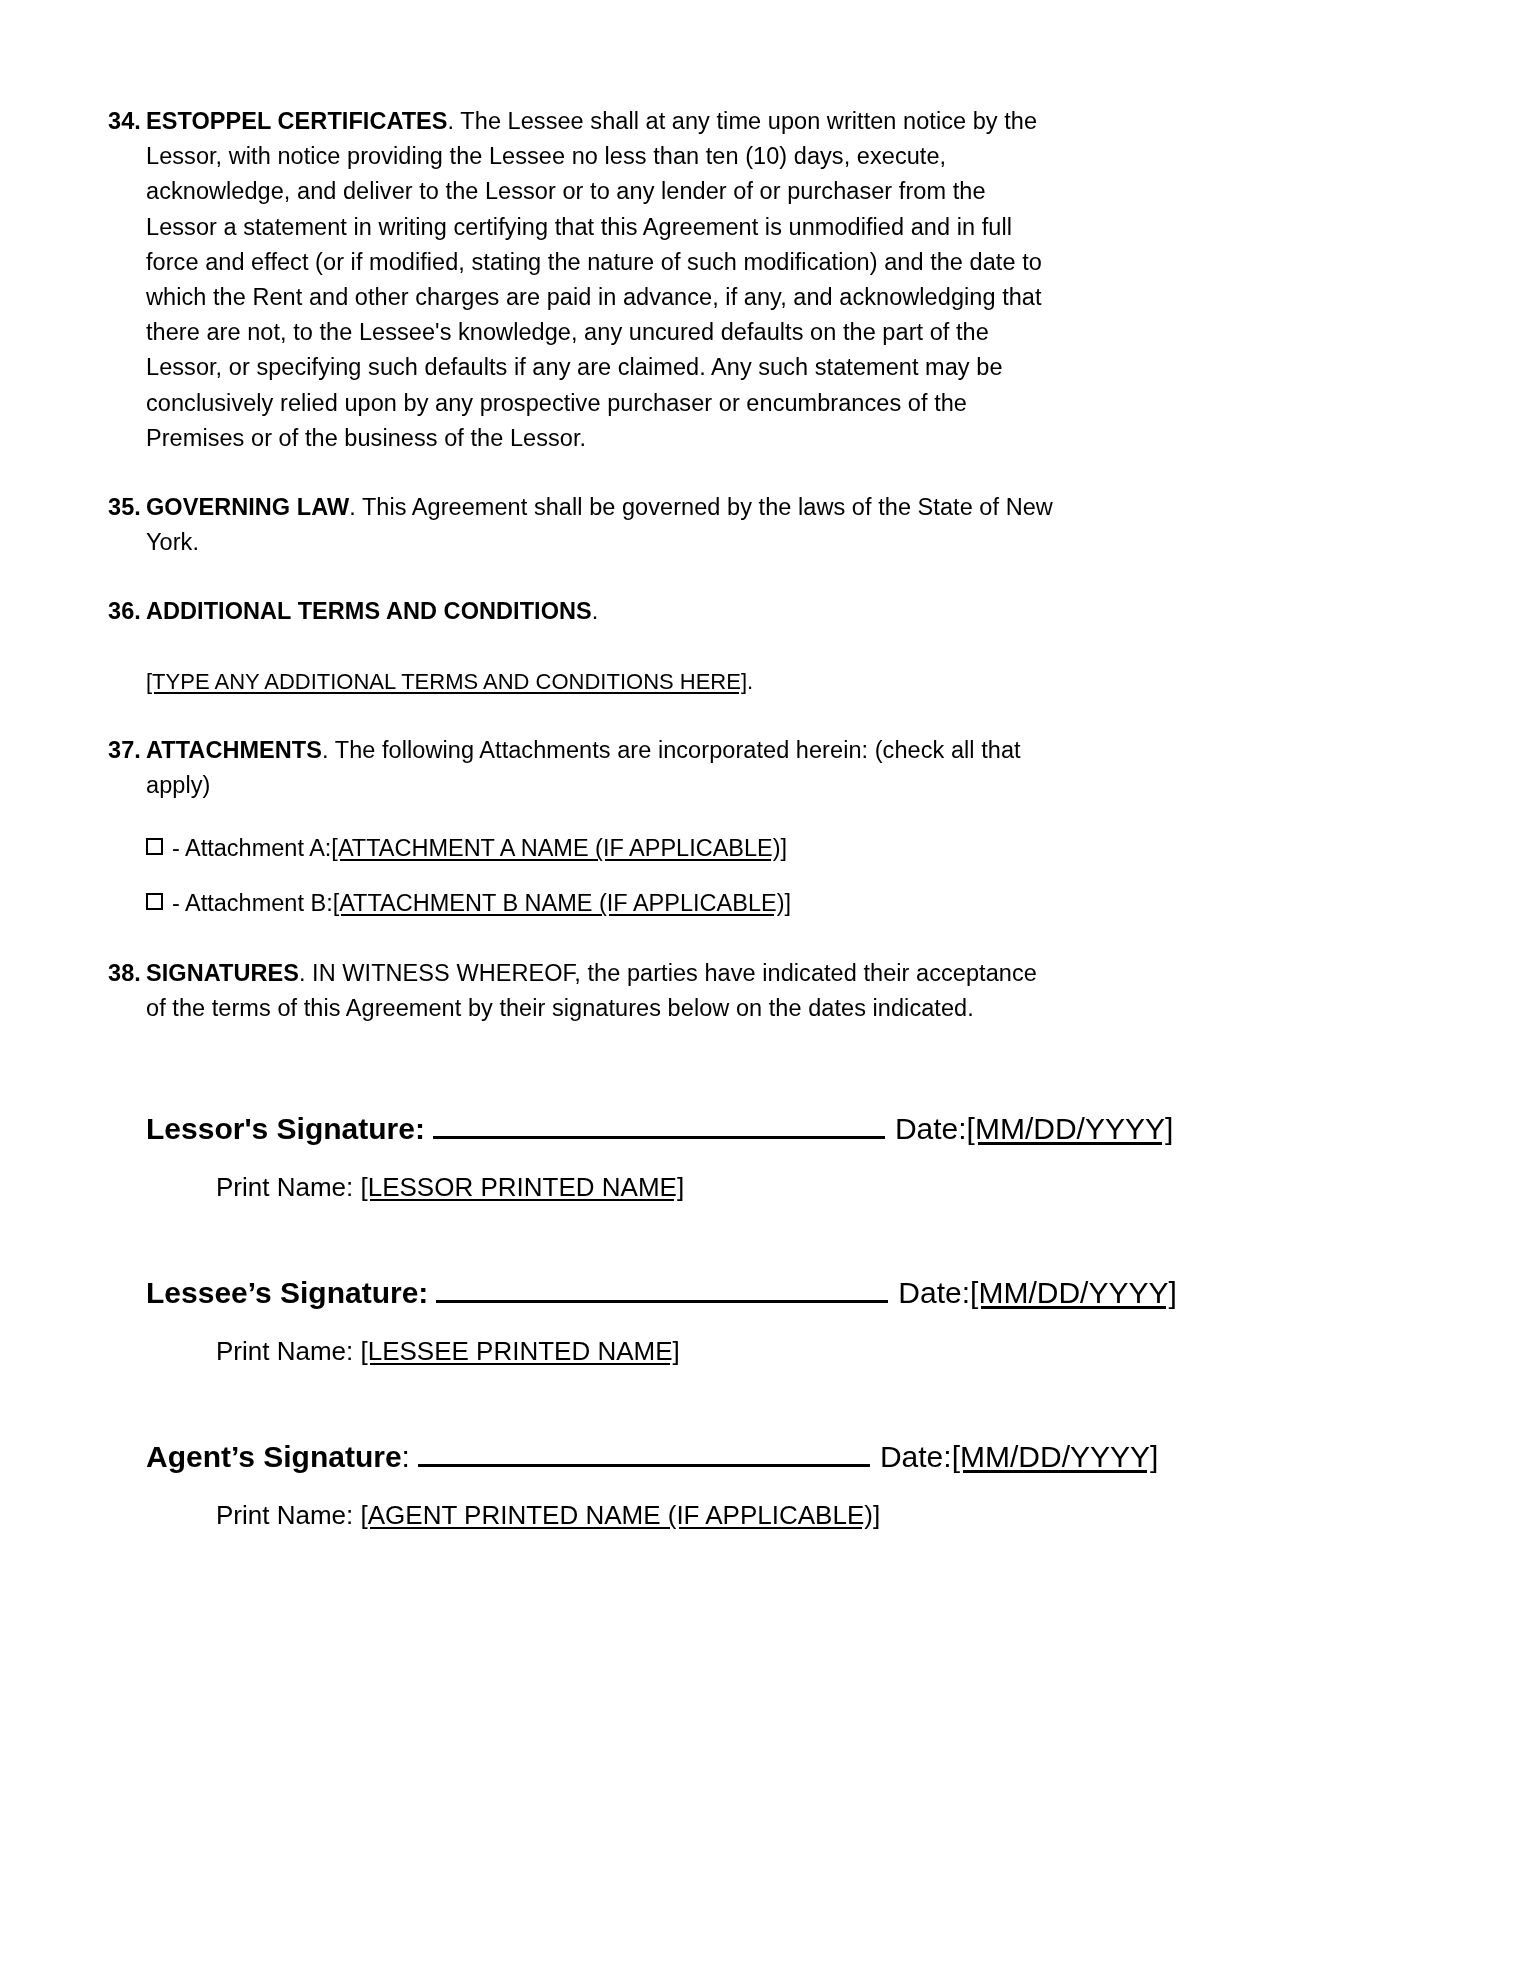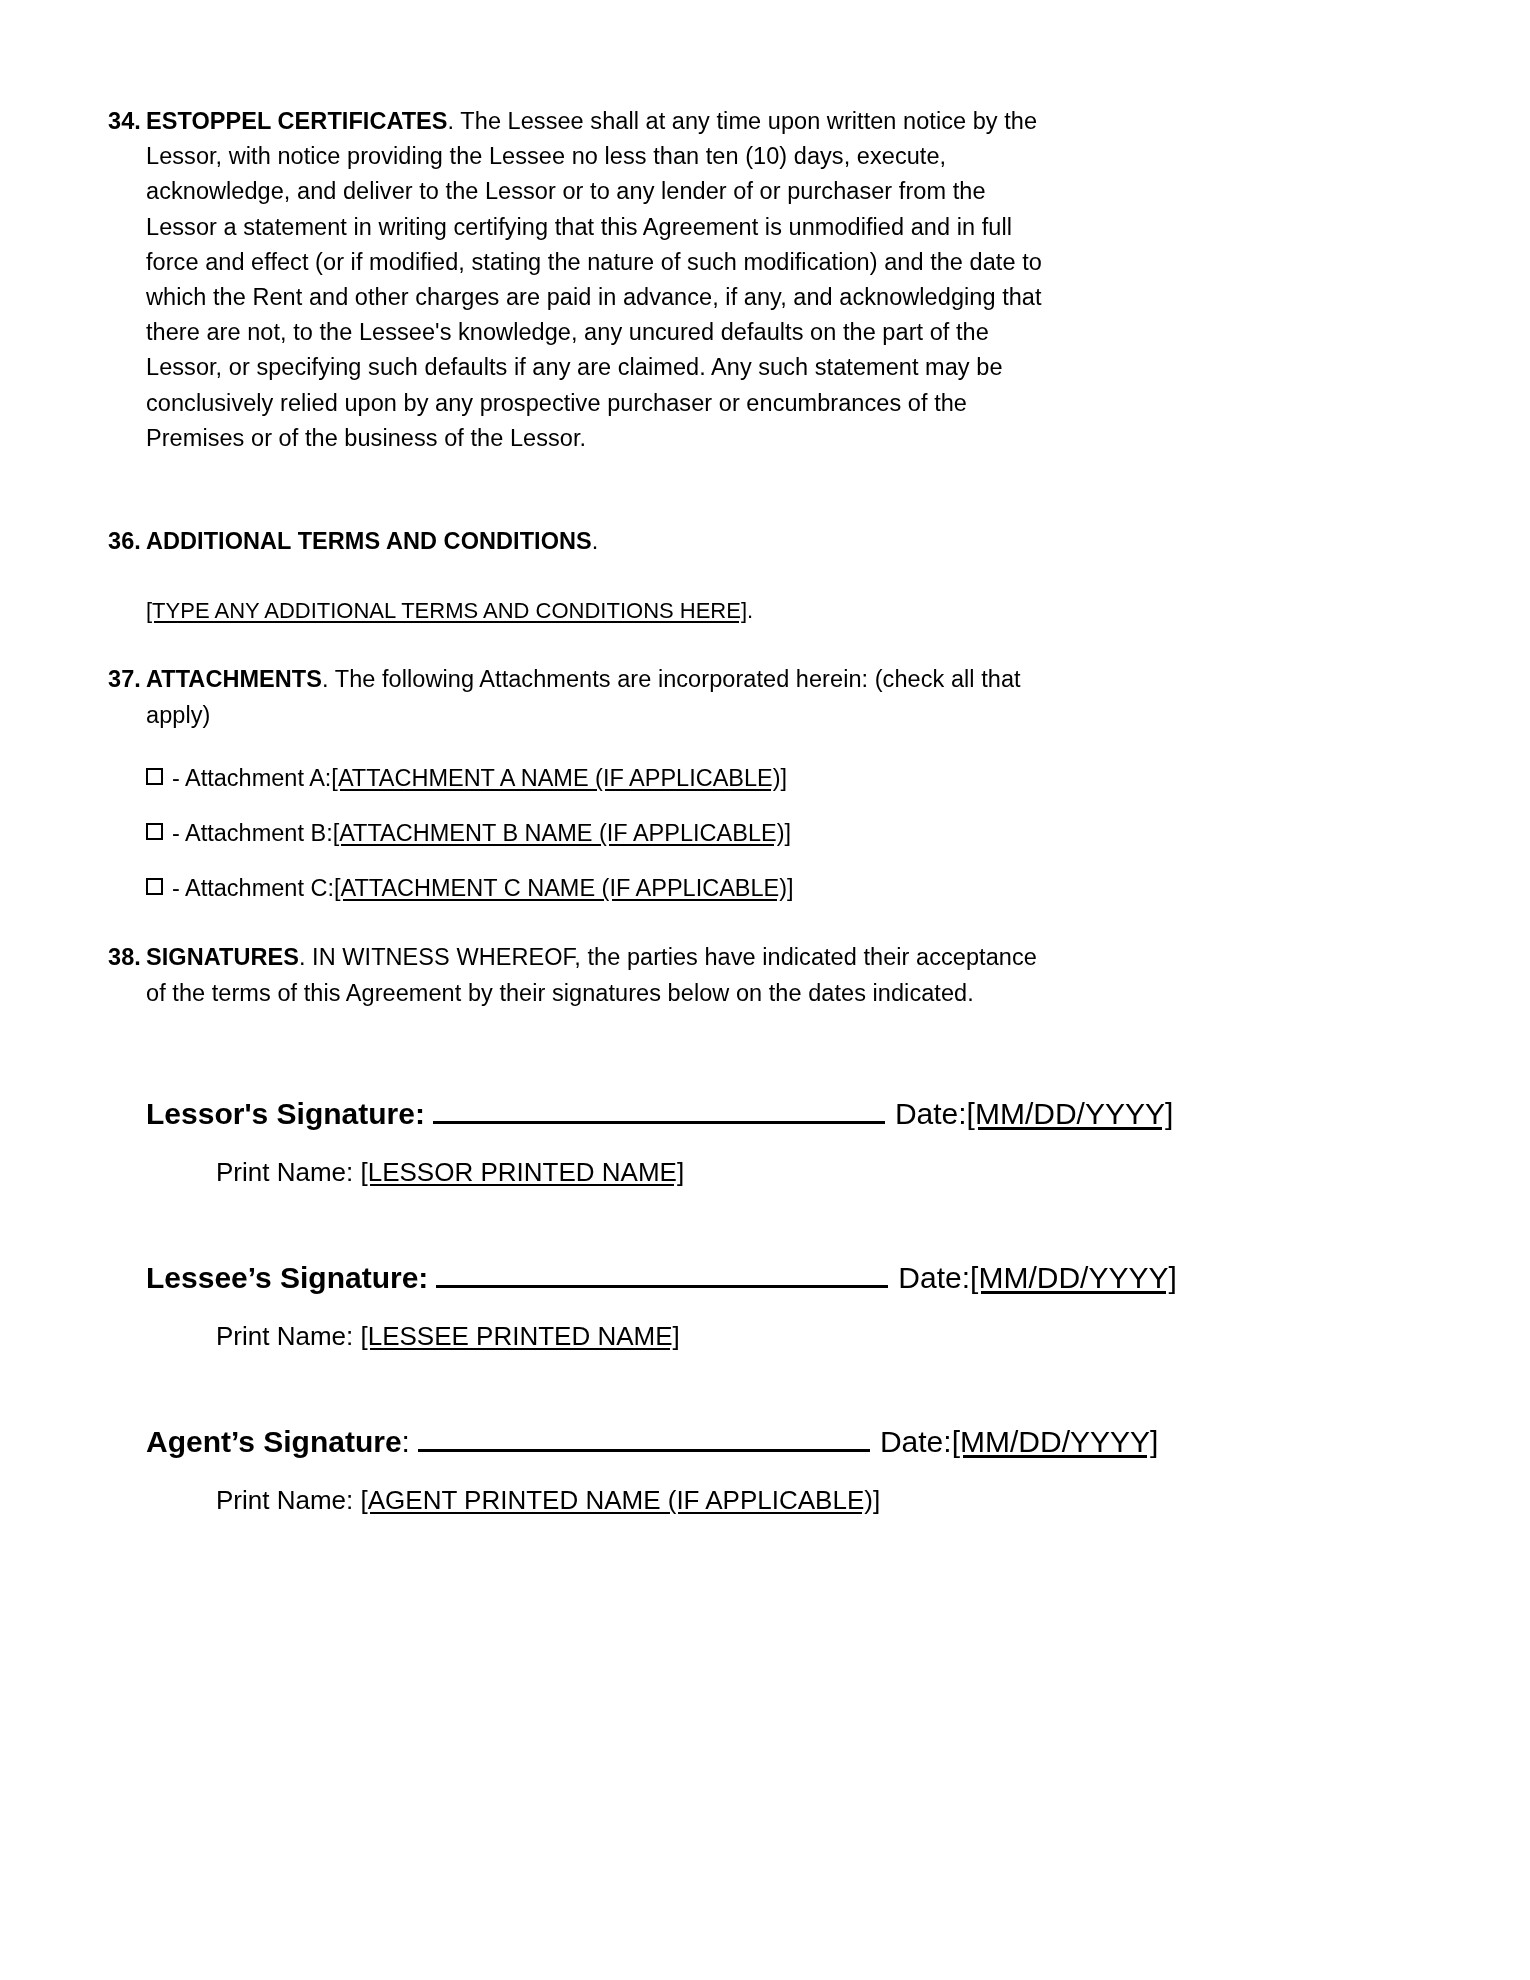--- a/index.html
+++ b/index.html
@@ -118,20 +118,24 @@
 <div class="page">
   <div class="doc-body">
 
     <div class="clause">
       <span class="num">34.</span>
       <span class="body"><span class="heading">ESTOPPEL CERTIFICATES</span><span>. The Lessee shall at any time upon written notice by the Lessor, with notice providing the Lessee no less than ten (10) days, execute, acknowledge, and deliver to the Lessor or to any lender of or purchaser from the Lessor a statement in writing certifying that this Agreement is unmodified and in full force and effect (or if modified, stating the nature of such modification) and the date to which the Rent and other charges are paid in advance, if any, and acknowledging that there are not, to the Lessee's knowledge, any uncured defaults on the part of the Lessor, or specifying such defaults if any are claimed. Any such statement may be conclusively relied upon by any prospective purchaser or encumbrances of the Premises or of the business of the Lessor.</span></span>
     </div>
 
     <div class="gap-para"></div>
 
+    <div class="clause">
+      <span class="num">35.</span>
+      <span class="body"><span class="heading">GOVERNING LAW</span><span>. This Agreement shall be governed by the laws of the State of New York.</span></span>
+    </div>
 
     <div class="gap-para"></div>
 
     <div class="clause">
       <span class="num">36.</span>
       <span class="body"><span class="heading">ADDITIONAL TERMS AND CONDITIONS</span><span>.</span></span>
     </div>
 
     <div class="gap-para"></div>
 
@@ -151,25 +155,20 @@
         <span> - Attachment A: </span>
         <span class="u">[ATTACHMENT A NAME (IF APPLICABLE)]</span>
     </div>
 
     <div class="attach-row">
       <span class="cbox"></span>
         <span> - Attachment B: </span>
         <span class="u">[ATTACHMENT B NAME (IF APPLICABLE)]</span>
     </div>
 
-    <div class="attach-row">
-      <span class="cbox"></span>
-        <span> - Attachment C: </span>
-        <span class="u">[ATTACHMENT C NAME (IF APPLICABLE)]</span>
-    </div>
 
     <div class="gap-para"></div>
 
     <div class="clause">
       <span class="num">38.</span>
       <span class="body"><span class="heading">SIGNATURES</span><span>. IN WITNESS WHEREOF, the parties have indicated their acceptance of the terms of this Agreement by their signatures below on the dates indicated.</span></span>
     </div>
 
     <div class="gap-sig-top"></div>
 

